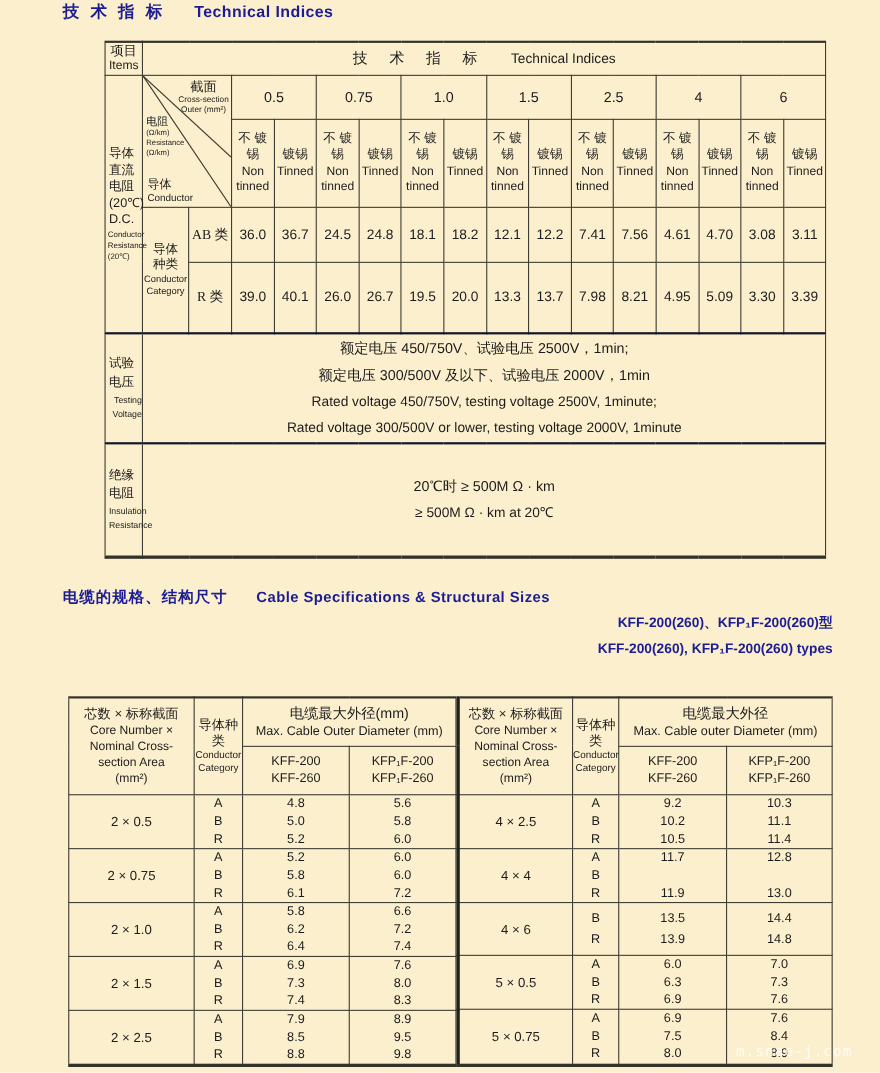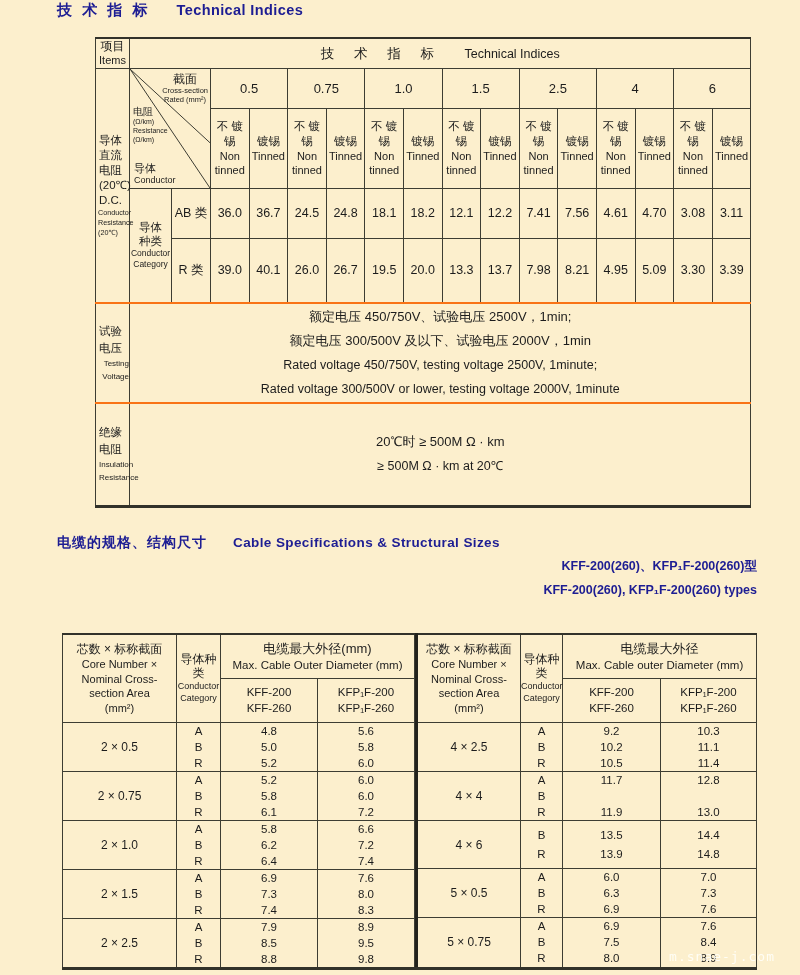--- a/index.html
+++ b/index.html
@@ -12,34 +12,34 @@
   .zh-title { font-size:15px; letter-spacing:3px; }
   .en-title { font-size:14.5px; letter-spacing:0.4px; }
 
   table { border-collapse:collapse; table-layout:fixed; }
   td { padding:0; text-align:center; vertical-align:middle; overflow:visible; }
 
   
   .t1 { position:absolute; left:95px; top:37px; width:655px;
         border:1px solid #3d3d33; border-top:2px solid #32322a; border-bottom:3px solid #32322a; }
   .t1 td { border:1px solid #3d3d33; }
-  .t1 .sep td { border-top:2px solid #f97316; }
+  .t1 .sep td { border-top:2px solid #0f172a; }
   .itz { font-size:12px; line-height:15px; }
   .ite { font-size:11px; line-height:13px; }
   .headcell { font-weight:normal; }
   .hz { display:inline-block; font-size:13.5px; letter-spacing:8px; margin-right:18px; }
   .he { display:inline-block; font-size:12.5px; }
   .dcr1 { font-size:11.5px; line-height:15px; text-align:left; padding-left:3px; }
   .dcr2 { font-size:7.2px; line-height:10px; text-align:left; padding-left:2px; white-space:nowrap; }
   .csv { font-size:13px; }
   .tz { font-size:11.5px; line-height:15px; }
   .te { font-size:11px; line-height:14px; }
   .catz { font-size:11.5px; line-height:14px; }
   .cate { font-size:8.5px; line-height:11px; white-space:nowrap; }
-  .rowname { font-size:12.5px; }
+  .rowname { font-size:12.5px;font-family:Liberation Serif, serif; }
   .val { font-size:12.5px; }
   .lblz { font-size:11.5px; line-height:17px; text-align:left; padding-left:3px; }
   .lble { font-size:8px; line-height:13px; text-align:right; padding-left:3px; white-space:nowrap; }
   .bigtext { font-size:13px; line-height:24px; }
   .bigtext-en { font-size:12.5px; line-height:24px; }
 
   
   .diag { position:relative; }
   .diag svg { position:absolute; left:0; top:0; width:100%; height:100%; }
   .dg-cs { position:absolute; top:3px; right:2px; text-align:center; }
@@ -127,21 +127,21 @@
         <div class="dcr2">(20℃)</div>
       </td>
       <td colspan="2" rowspan="2" class="diag">
         <svg viewBox="0 0 100 100" preserveAspectRatio="none">
           <line x1="0" y1="0" x2="100" y2="62" stroke="#3d3d33" stroke-width="1" vector-effect="non-scaling-stroke"></line>
           <line x1="0" y1="0" x2="100" y2="100" stroke="#3d3d33" stroke-width="1" vector-effect="non-scaling-stroke"></line>
         </svg>
         <div class="dg-cs">
           <div class="z">截面</div>
           <div class="e">Cross-section</div>
-          <div class="e">Rated (mm²)</div>
+          <div class="e">Outer (mm²)</div>
         </div>
         <div class="dg-res">
           <div class="z">电阻</div>
           <div class="e">(Ω/km)</div>
           <div class="e">Resistance</div>
           <div class="e">(Ω/km)</div>
         </div>
         <div class="dg-cond">
           <div class="z">导体</div>
           <div class="e">Conductor</div>

